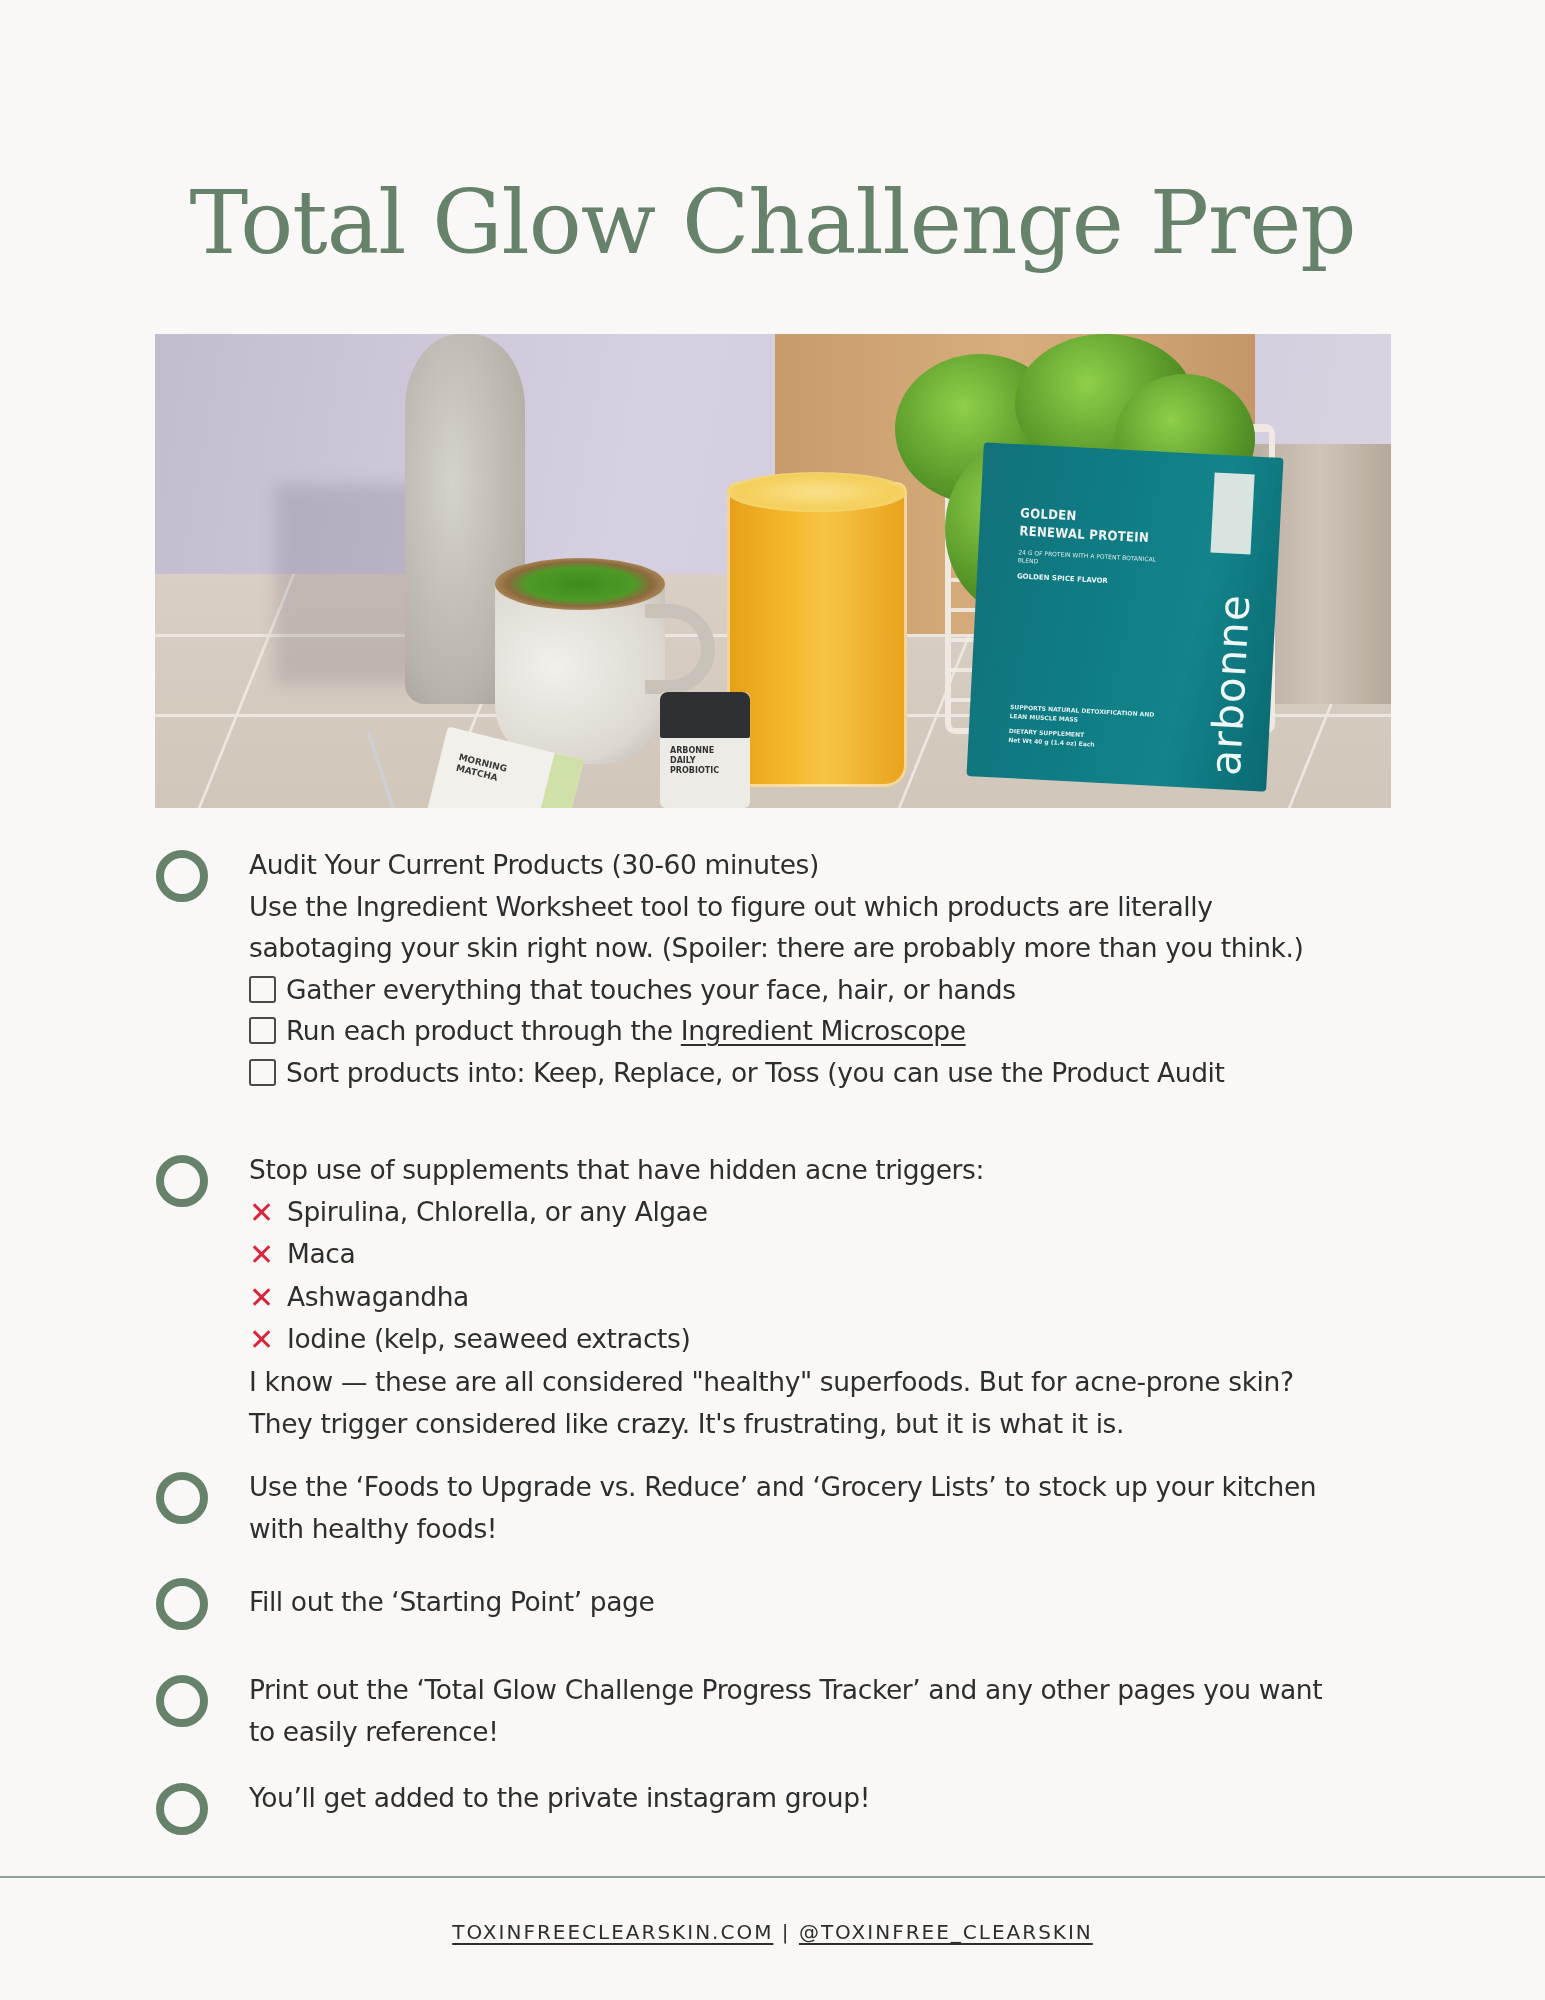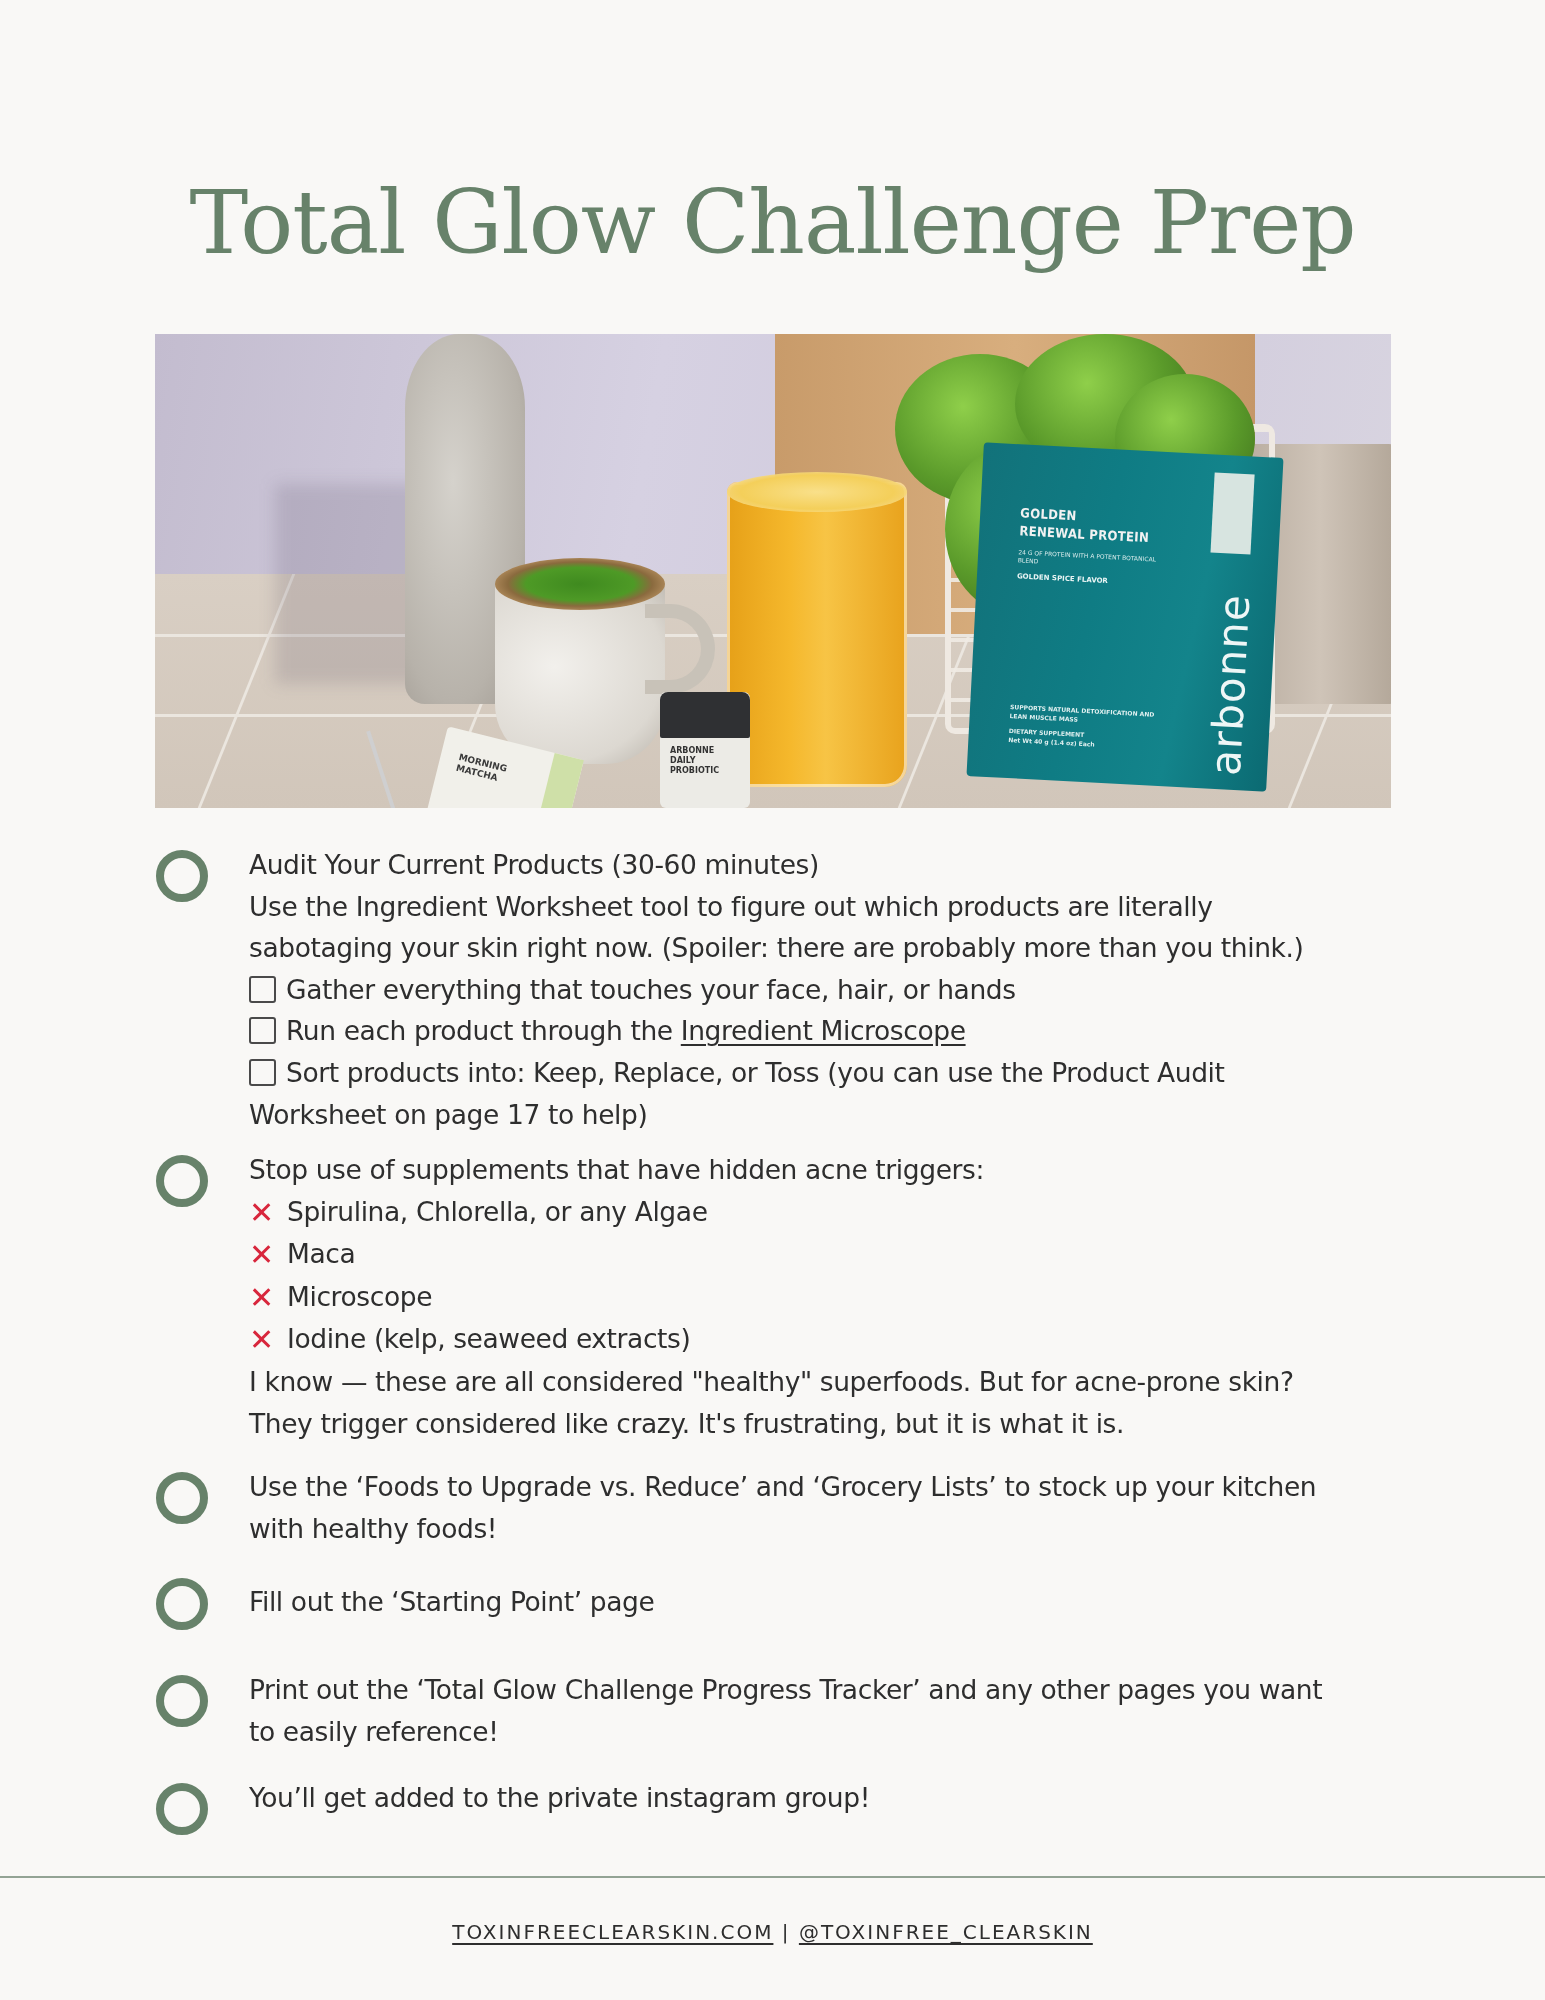--- a/index.html
+++ b/index.html
@@ -166,31 +166,30 @@
       <div class="line">sabotaging your skin right now. (Spoiler: there are probably more than you think.)</div>
       <div class="line">
         <span class="cb"></span><span>Gather everything that touches your face, hair, or hands</span>
       </div>
       <div class="line">
         <span class="cb"></span><span>Run each product through the </span><span class="link">Ingredient Microscope</span>
       </div>
       <div class="line">
         <span class="cb"></span><span>Sort products into: Keep, Replace, or Toss (you can use the Product Audit</span>
       </div>
-      <div class="line">Worksheet on page 17 to help)</div>
     </div>
   </div>
 
   <div class="item" style="top:1155px">
     <div class="ring" style="top:0px"></div>
     <div class="body" style="top:-6px">
       <div class="line">Stop use of supplements that have hidden acne triggers:</div>
       <div class="line"><span class="x-icon">✕</span><span>Spirulina, Chlorella, or any Algae</span></div>
       <div class="line"><span class="x-icon">✕</span><span>Maca</span></div>
-      <div class="line"><span class="x-icon">✕</span><span>Microscope</span></div>
+      <div class="line"><span class="x-icon">✕</span><span>Ashwagandha</span></div>
       <div class="line"><span class="x-icon">✕</span><span>Iodine (kelp, seaweed extracts)</span></div>
       <div class="line">I know — these are all considered "healthy" superfoods. But for acne-prone skin?</div>
       <div class="line">They trigger considered like crazy. It's frustrating, but it is what it is.</div>
     </div>
   </div>
 
   <div class="item" style="top:1472px">
     <div class="ring" style="top:0px"></div>
     <div class="body" style="top:-6px">
       <div class="line">Use the ‘Foods to Upgrade vs. Reduce’ and ‘Grocery Lists’ to stock up your kitchen</div>

